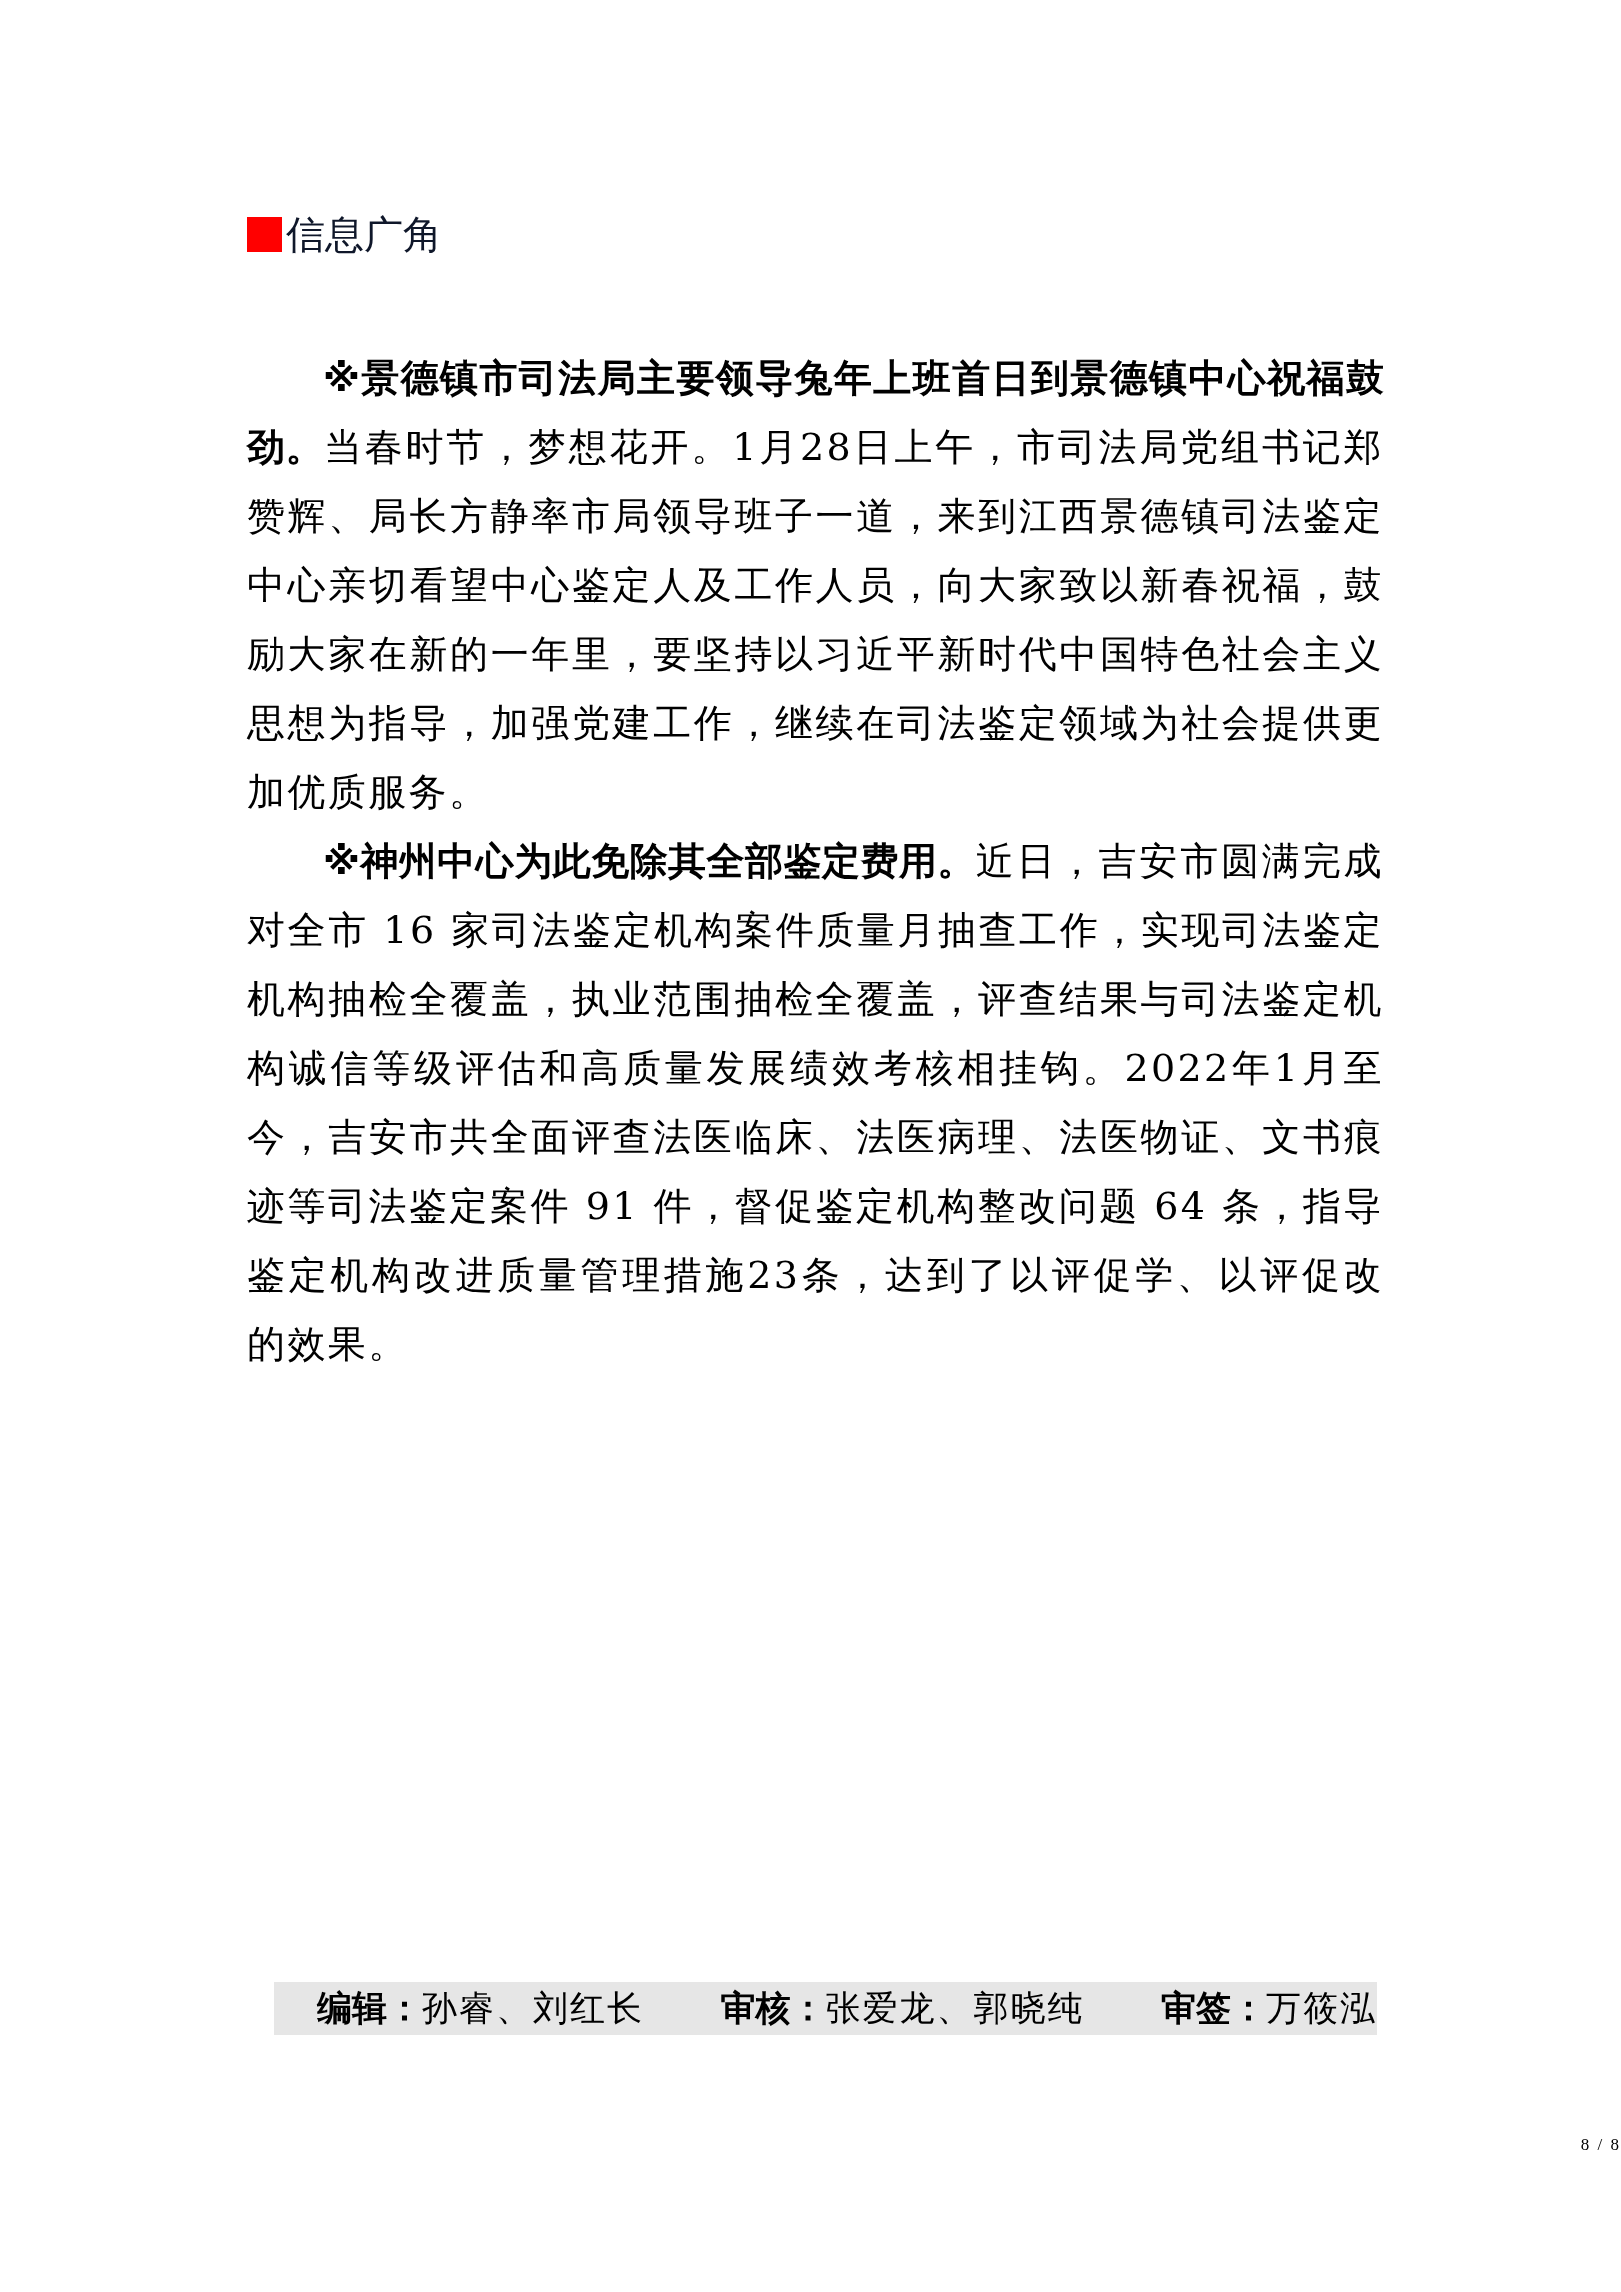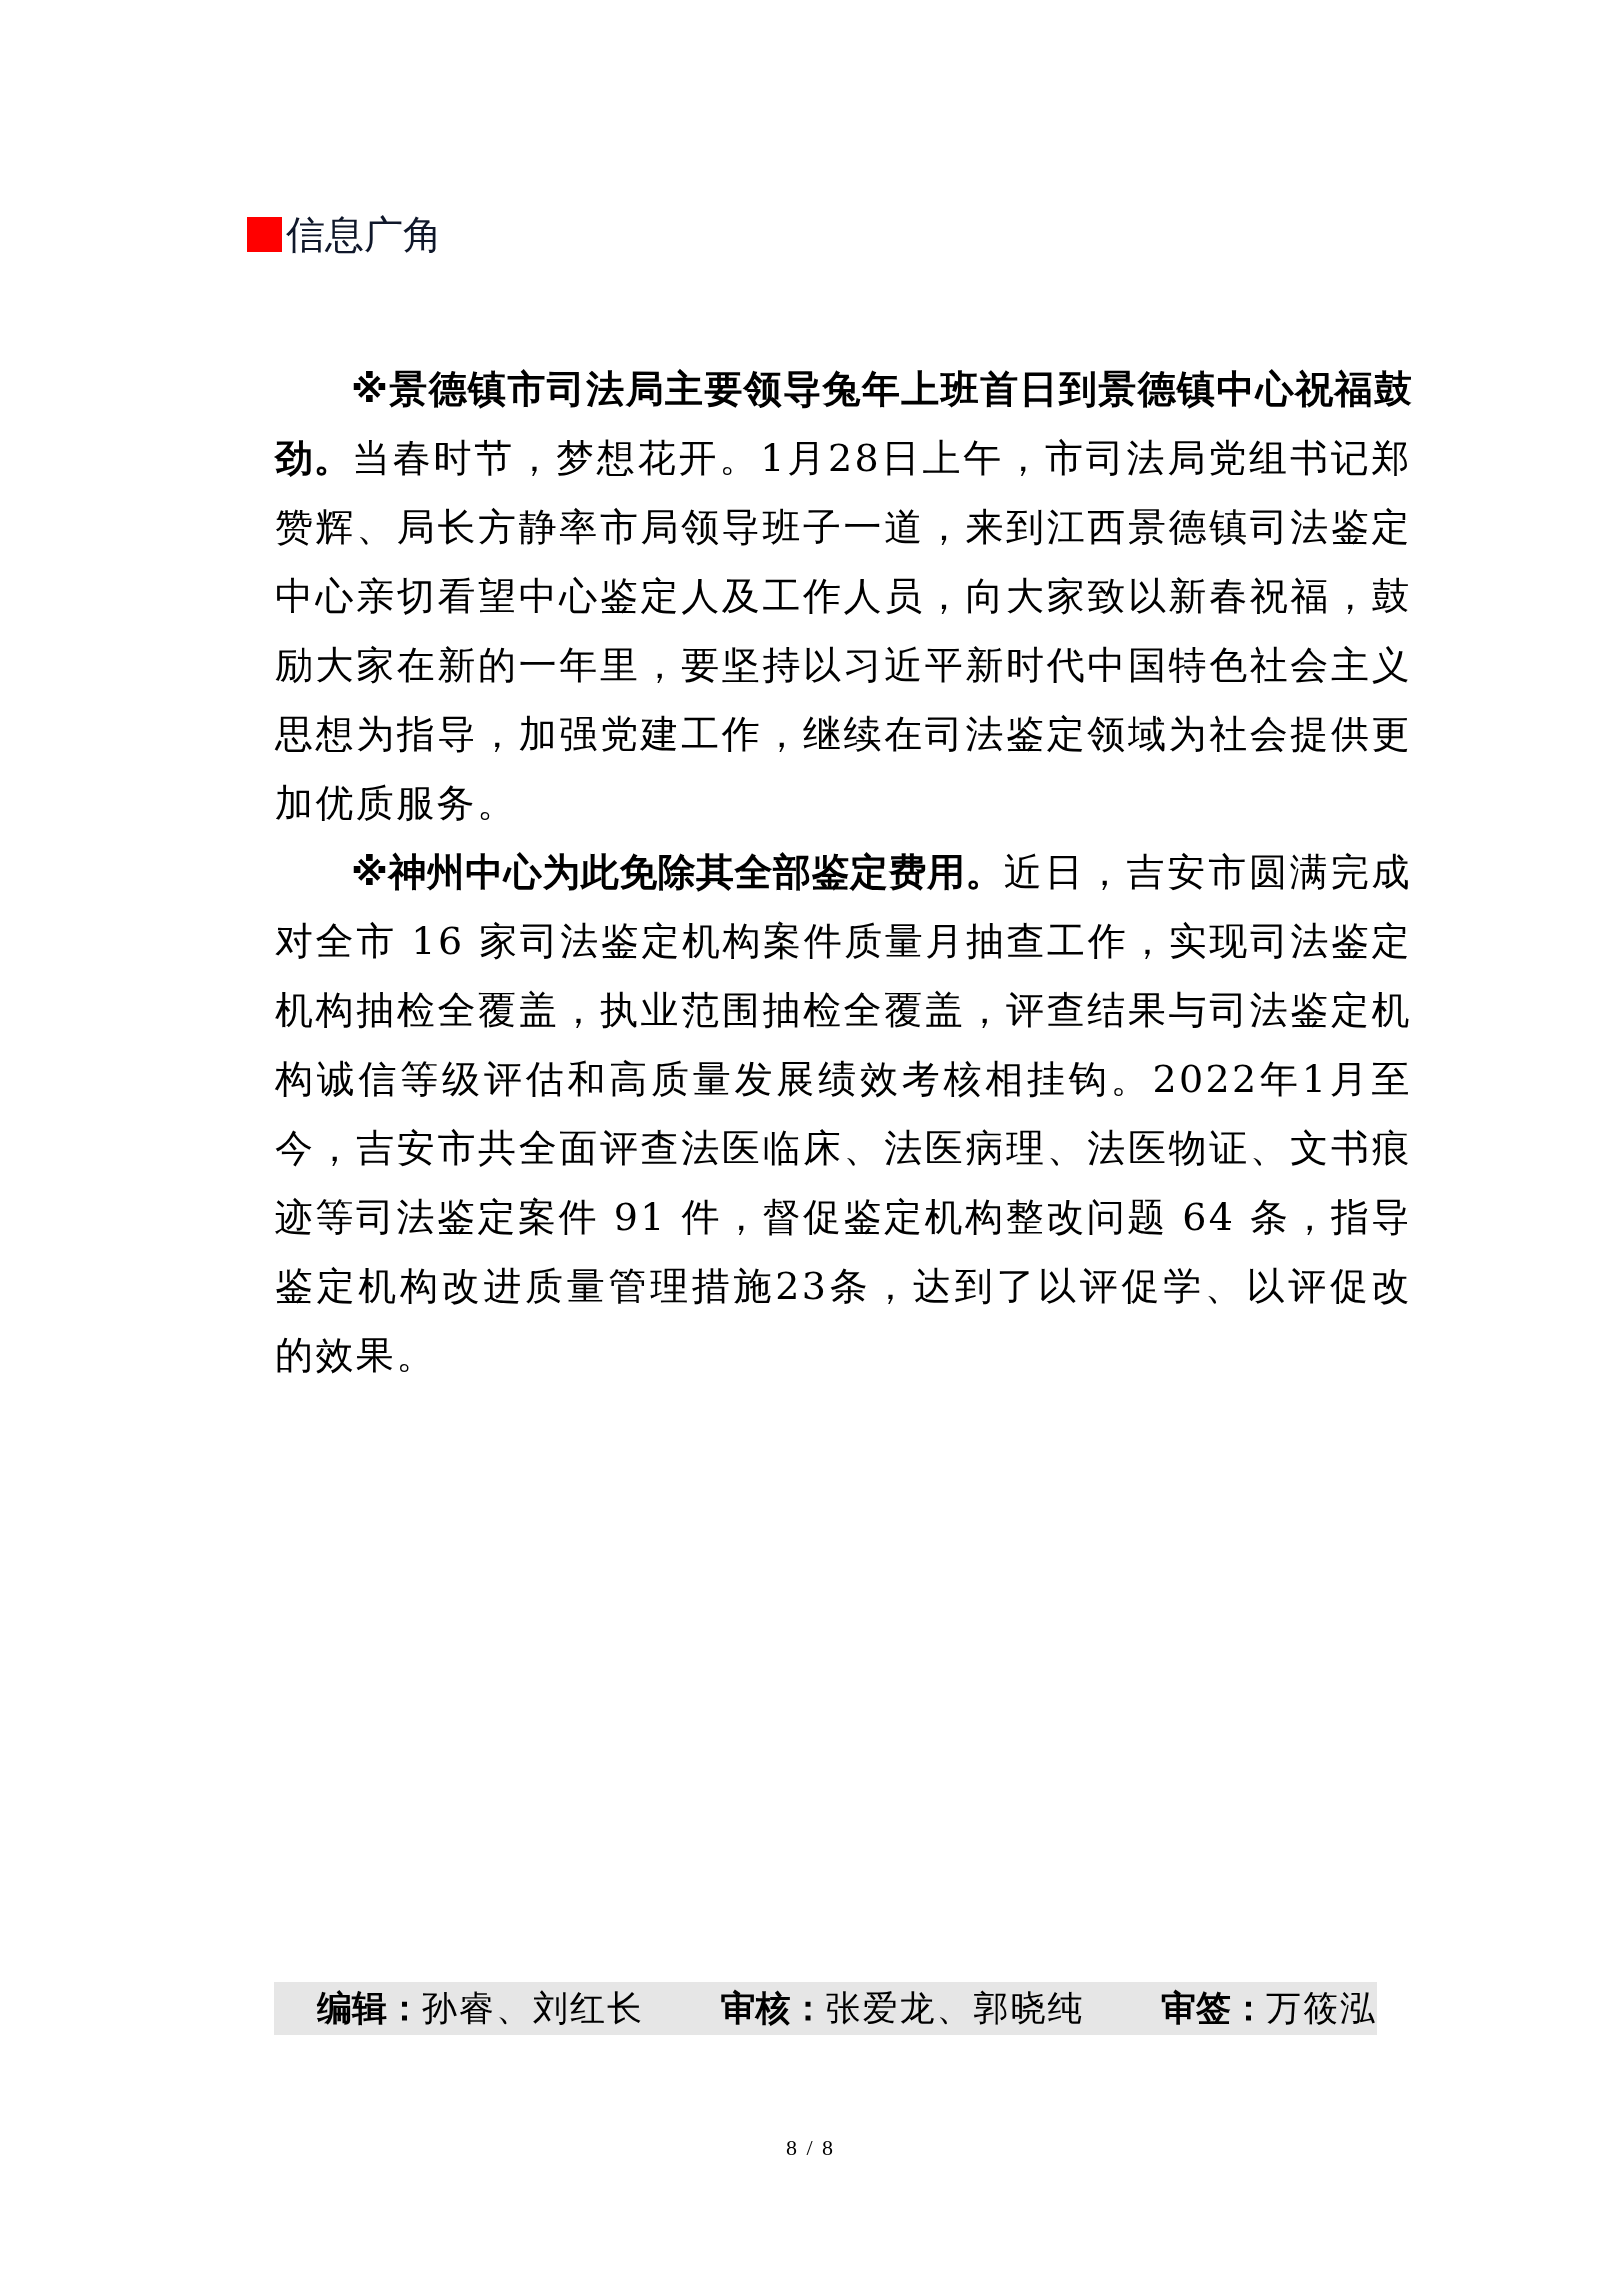--- a/index.html
+++ b/index.html
@@ -29,23 +29,22 @@
     .section-header .square {
       display: inline-block;
       width: 35px;
       height: 35px;
       background: #ff0000;
       margin-right: 3.9px;
     }
     .article-body {
       position: absolute;
       left: 247px;
-      top: 355px;
+      top: 344px;
       width: 1137px;
-      margin-left: 28px;
     }
     .para {
       margin: 0;
       font-size: 38px;
       line-height: 69px;
       text-indent: 2em;
       text-align: justify;
       text-align-last: left;
       letter-spacing: 2.4px;
     }
@@ -78,22 +77,22 @@
     }
     .footer-bar .gap {
       display: inline-block;
       width: 35px;
     }
     .page-number {
       position: absolute;
       left: 0;
       width: 1621px;
       top: 2135px;
-      text-align: center;
-      font-size: 22px;
+      text-align: right;
+      font-size: 17px;
       font-family: "Liberation Serif", "DejaVu Serif", serif;
       letter-spacing: 2px;
     }
   </style>
 </head>
 <body>
 
 <div class="section-header">
   <span class="square"></span>
   <span>信息广角</span>

